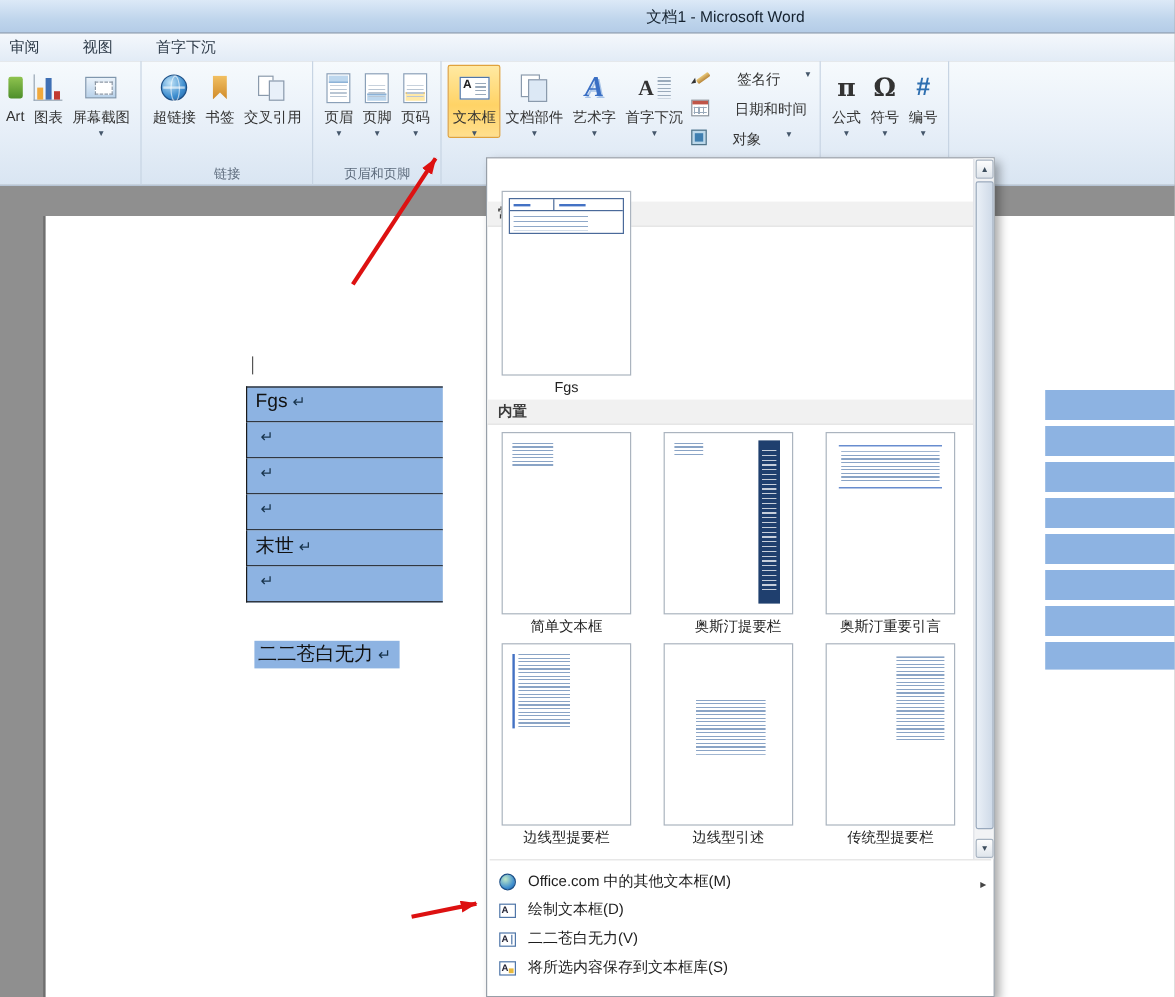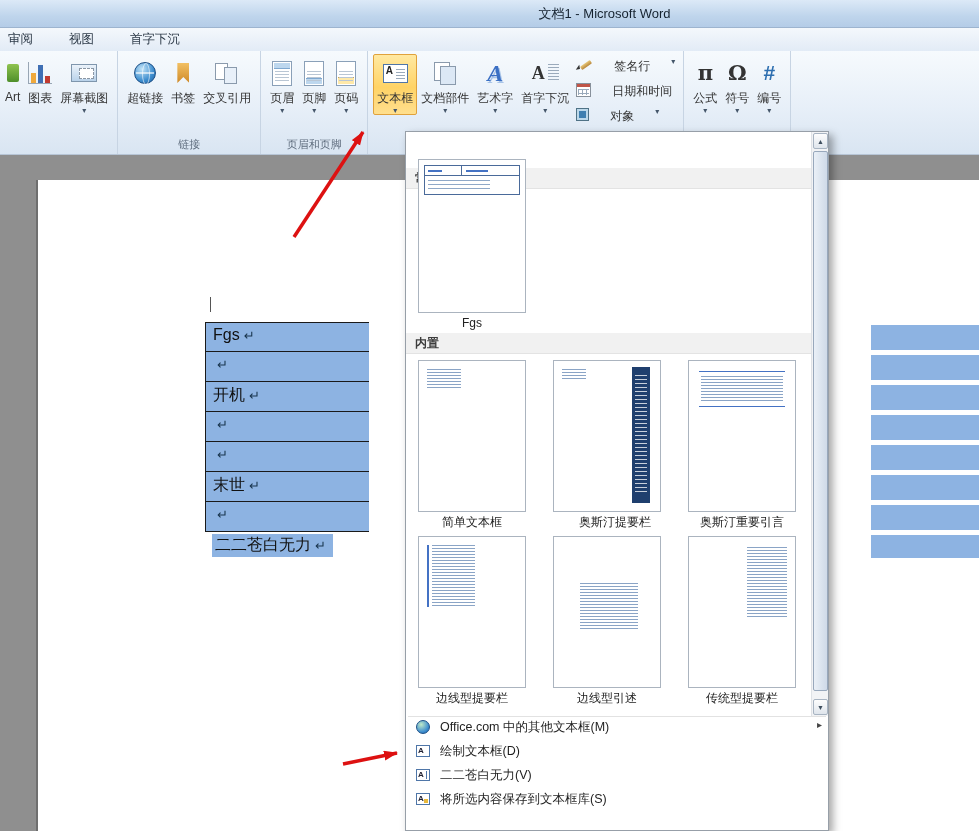--- a/index.html
+++ b/index.html
@@ -125,21 +125,21 @@
     background:repeating-linear-gradient(to bottom,rgba(255,255,255,.75) 0 1px,transparent 1px 4px);}
   .pv-q{position:absolute;left:10px;right:10px;top:10px;height:36px;
     border-top:1px solid #4472c4;border-bottom:1px solid #4472c4;padding:4px 2px;}
   .pv-q i{display:block;height:100%;}
   .pv-es{position:absolute;left:8px;top:8px;width:48px;height:62px;border-left:2px solid #4472c4;padding-left:3px;}
   .pv-es i{display:block;height:100%;}
   .pv-eq{position:absolute;left:26px;top:46px;width:58px;height:46px;}
   .pv-tr{position:absolute;right:8px;top:10px;width:40px;height:70px;}
 
   .dd-sep{position:absolute;left:2px;right:2px;top:584px;height:1px;background:#e2e2e2;}
-  .mitem{position:absolute;left:0;width:422px;height:24px;display:flex;align-items:flex-start;
+  .mitem{position:absolute;left:0;width:422px;height:24px;display:flex;align-items:flex-end;
     gap:9px;padding:0 6px 0 9px;font-size:12.5px;color:#1e1e1e;}
   .mlabel{flex:1;}
   .msub{font-size:10px;color:#444;}
   .micon{width:16px;height:16px;display:flex;align-items:center;justify-content:center;flex:0 0 16px;}
   .micon-globe{width:14px;height:14px;border-radius:50%;border:1px solid #1c4f86;
     background:radial-gradient(circle at 35% 30%,#bfe9c8,#3e8ecf 65%,#1f5f9f);}
   .micon-tb{width:14px;height:12px;background:#fff;border:1px solid #4f76a8;
     font-size:8px;font-weight:bold;color:#223;line-height:10px;padding-left:1px;position:relative;}
   .micon-tb.vert::after{content:"";position:absolute;right:2px;top:1px;bottom:1px;width:1px;background:#4f76a8;}
   .micon-tb.save::after{content:"";position:absolute;right:1px;bottom:1px;width:4px;height:4px;background:#e8b93c;}
@@ -320,21 +320,20 @@
   </div>
 
 </div>
 
 <div class="page"></div>
 <div class="cursor"></div>
 
 <div class="doc-table">
   <div class="trow"><span>Fgs</span><span class="pmark">↵</span></div>
   <div class="trow"><span></span><span class="pmark">↵</span></div>
-  <div class="trow"><span>开机</span><span class="pmark">↵</span></div>
   <div class="trow"><span></span><span class="pmark">↵</span></div>
   <div class="trow"><span></span><span class="pmark">↵</span></div>
   <div class="trow"><span>末世</span><span class="pmark">↵</span></div>
   <div class="trow"><span></span><span class="pmark">↵</span></div>
 </div>
 
 <div class="selpara">
   <span>二二苍白无力</span><span class="pmark">↵</span>
 </div>
 

